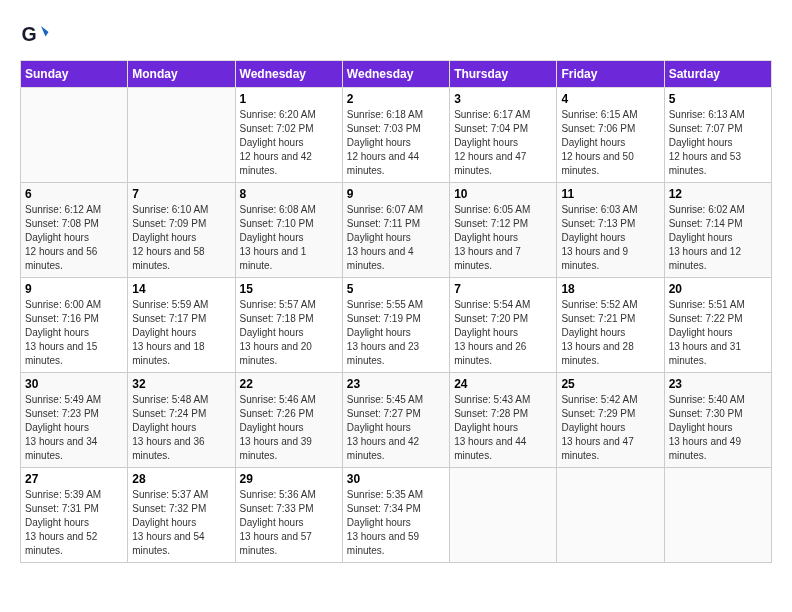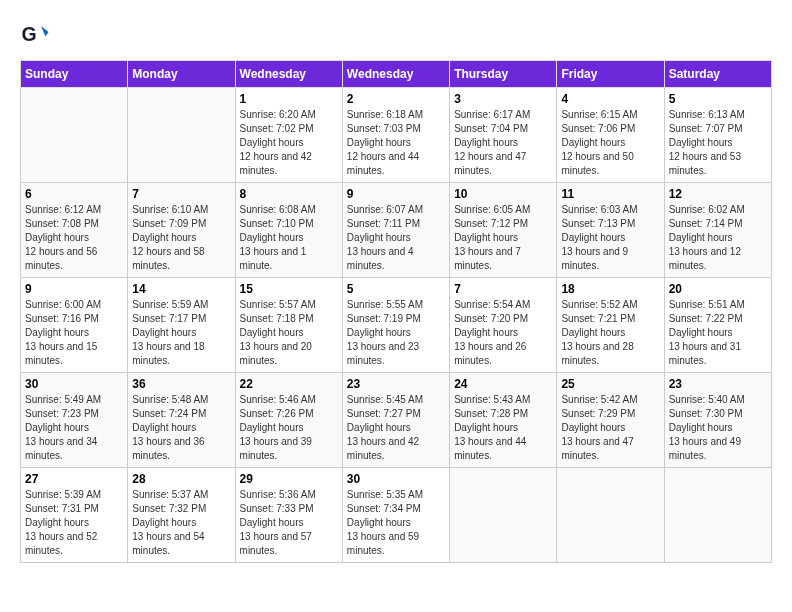--- a/index.html
+++ b/index.html
@@ -201,21 +201,21 @@
           <span class="day-num">20</span>
           <div class="day-info">Sunrise: 5:51 AM<br>Sunset: 7:22 PM<br>Daylight hours<br>13 hours and 31 minutes.</div>
         </td>
       </tr>
       <tr class="stripe">
         <td>
           <span class="day-num">30</span>
           <div class="day-info">Sunrise: 5:49 AM<br>Sunset: 7:23 PM<br>Daylight hours<br>13 hours and 34 minutes.</div>
         </td>
         <td>
-          <span class="day-num">36</span>
+          <span class="day-num">32</span>
           <div class="day-info">Sunrise: 5:48 AM<br>Sunset: 7:24 PM<br>Daylight hours<br>13 hours and 36 minutes.</div>
         </td>
         <td>
           <span class="day-num">22</span>
           <div class="day-info">Sunrise: 5:46 AM<br>Sunset: 7:26 PM<br>Daylight hours<br>13 hours and 39 minutes.</div>
         </td>
         <td>
           <span class="day-num">23</span>
           <div class="day-info">Sunrise: 5:45 AM<br>Sunset: 7:27 PM<br>Daylight hours<br>13 hours and 42 minutes.</div>
         </td>

